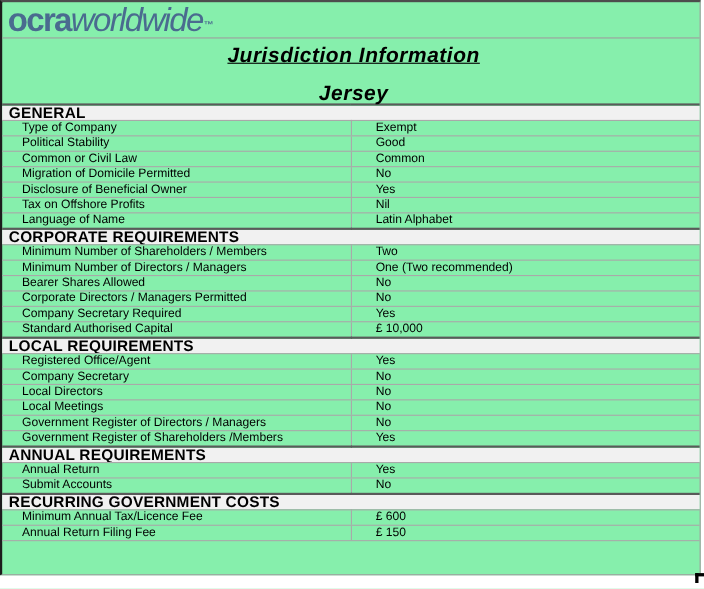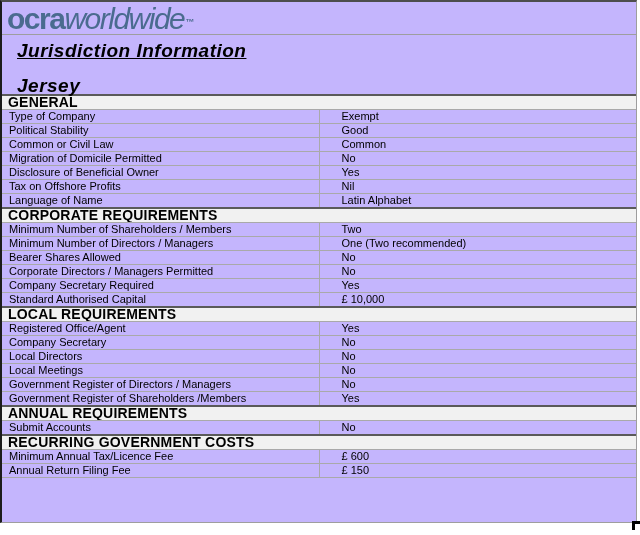--- a/index.html
+++ b/index.html
@@ -13,50 +13,50 @@
   *{margin:0;padding:0;box-sizing:border-box;}
   html,body{width:640px;height:535px;background:#fff;overflow:hidden;}
   body{font-family:"Liberation Sans", sans-serif;position:relative;color:#000;}
 
   .frame{
     position:absolute;left:0;top:0;width:637px;height:523px;
     border-top:2px solid #4d4d4d;
     border-left:2px solid var(--frame-dark);
     border-right:1px solid var(--frame-gray);
     border-bottom:1px solid var(--frame-gray);
-    background:#c4b5fd;
+    background:#86efac;
   }
 
   .logo-band{
     height:33px;border-bottom:1px solid var(--frame-gray);
     padding-left:5px;white-space:nowrap;overflow:hidden;
   }
   .logo{display:inline-block;line-height:33px;}
   .logo-bold{font-size:30px;font-weight:bold;color:var(--brand);letter-spacing:-1.5px;}
   .logo-light{font-size:30px;font-style:italic;font-weight:normal;color:var(--brand);letter-spacing:-1.5px;}
   .logo-tm{font-size:9px;color:var(--brand);vertical-align:top;position:relative;top:4px;left:1px;font-style:normal;font-weight:bold;}
 
-  .title-block{height:59px;padding:5px 0 0 15px;}
+  .title-block{height:59px;padding:5px 0 0 5px;text-align:center;}
   .page-title{font-size:19px;font-weight:bold;font-style:italic;text-decoration:underline;letter-spacing:0.5px;margin-bottom:13px;}
   .page-subtitle{font-size:19px;font-weight:bold;font-style:italic;letter-spacing:0.5px;}
 
   table.info{width:100%;border-collapse:collapse;table-layout:fixed;font-size:11px;}
   table.info td, table.info th{
     height:14px;line-height:13px;vertical-align:middle;
     white-space:nowrap;overflow:hidden;
   }
   th.section-header{
     background:var(--section-bg);
     text-align:left;font-weight:bold;font-size:14px;letter-spacing:0.2px;
     padding-left:6px;
     border-top:2px solid var(--section-rule);
     border-bottom:1px solid var(--grid);
   }
   td.label-cell{
-    width:455px;padding-left:7px;
+    width:455px;padding-left:18px;
     border-bottom:1px solid var(--grid);
   }
   td.value-cell{
     padding-left:22px;
     border-left:1px solid var(--grid);
     border-bottom:1px solid var(--grid);
   }
 
   .corner-mark{
     position:absolute;left:632px;top:521px;width:8px;height:9px;
@@ -161,20 +161,24 @@
           <td class="value-cell">No</td>
         </tr>
         <tr>
           <td class="label-cell">Government Register of Shareholders /Members</td>
           <td class="value-cell">Yes</td>
         </tr>
         <tr>
           <th class="section-header" colspan="2">ANNUAL REQUIREMENTS</th>
         </tr>
         <tr>
+          <td class="label-cell">Annual Return</td>
+          <td class="value-cell">Yes</td>
+        </tr>
+        <tr>
           <td class="label-cell">Submit Accounts</td>
           <td class="value-cell">No</td>
         </tr>
         <tr>
           <th class="section-header" colspan="2">RECURRING GOVERNMENT COSTS</th>
         </tr>
         <tr>
           <td class="label-cell">Minimum Annual Tax/Licence Fee</td>
           <td class="value-cell">£ 600</td>
         </tr>

